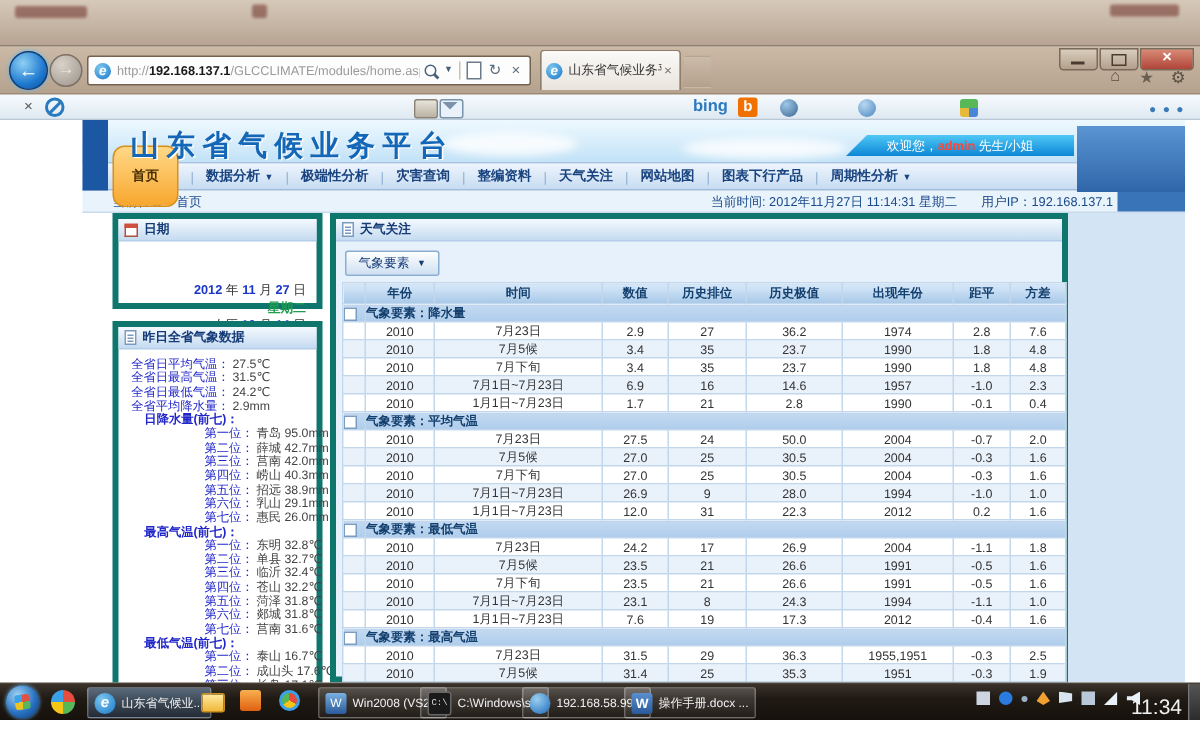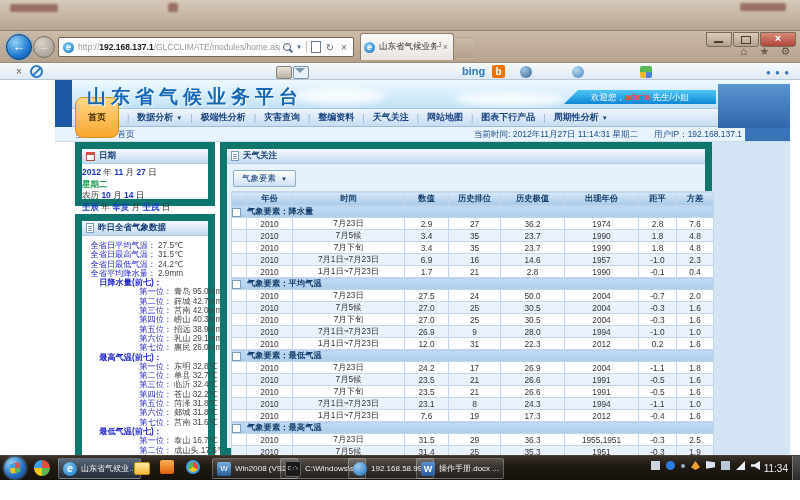--- a/index.html
+++ b/index.html
@@ -95,30 +95,30 @@
   .nav-arrow{font-size:6px;color:#1a4480;margin-left:3px;}
   .crumbbar{position:absolute;left:0;top:47px;width:735px;height:15px;background:#e9f3fc;
     border-bottom:1px solid #c9dcEE;box-sizing:border-box;color:#1a4a8a;font-size:8.5px;line-height:14px;}
   .crumb-left{position:absolute;left:20px;}
   .crumb-right{position:absolute;right:48px;display:flex;gap:16px;white-space:nowrap;}
 
   .content{position:absolute;left:0;top:62px;width:735px;height:313px;}
   .right-band{position:absolute;left:657px;top:0;width:78px;height:313px;background:#d3e5f5;}
 
   
-  .panel{position:absolute;border:7px solid #0f766e;background:#fff;box-sizing:border-box;}
+  .panel{position:absolute;border:4px solid #0f766e;background:#fff;box-sizing:border-box;}
   .phead{height:15px;background:linear-gradient(#f4f9fe,#c5dbf1);border-bottom:1px solid #b4cde8;
     display:flex;align-items:center;padding-left:4px;box-sizing:border-box;}
   .phead .ptitle{color:#163c78;font-weight:bold;font-size:8.5px;margin-left:4px;}
   .ic-cal{width:9px;height:9px;background:#fff;border:1px solid #b05040;border-top:3px solid #d05040;box-sizing:border-box;flex:none;}
   .ic-doc{width:8px;height:10px;background:#fff;border:1px solid #7a9ac0;box-sizing:border-box;flex:none;position:relative;}
   .ic-doc::after{content:"";position:absolute;left:1px;top:2px;width:4px;height:1px;background:#7a9ac0;box-shadow:0 2px 0 #7a9ac0,0 4px 0 #7a9ac0;}
 
   .sidebar-cal{left:20px;top:0;width:140px;height:64px;}
-  .cal-body{padding:3px 7px 0 0;line-height:11.5px;font-size:8.5px;}
+  .cal-body{padding:3px 7px 0 0;text-align:right;line-height:11.5px;font-size:8.5px;margin-top:24px;}
   .c-b{color:#1a35c8;font-weight:bold;}
   .c-t{color:#333;}
   .c-g{color:#1f9d4f;font-weight:bold;}
 
   .sidebar-wx{left:20px;top:72px;width:140px;height:300px;}
   .wx-body{padding:5px 2px 0 2px;}
   .srow{display:flex;line-height:9.3px;font-size:8.2px;white-space:nowrap;}
   .slab{color:#2026c8;text-align:right;flex:none;}
   .srow.main .slab{width:72px;}
   .srow.section .slab{width:78px;font-weight:bold;}
@@ -159,21 +159,21 @@
   .ti.ie{color:#fff;background:radial-gradient(circle at 35% 30%,#7cc6f0,#1a78c8);border-radius:50%;font-style:italic;font-weight:bold;font-size:10px;}
   .ti.folder{background:linear-gradient(#ffe9a0,#f0b939);border:1px solid #c89020;height:11px;margin-top:2px;}
   .ti.orange{background:linear-gradient(#f8b050,#e06010);}
   .ti.round{border-radius:50%;background:conic-gradient(#e84c3d 0 33%,#f5c518 0 66%,#58b858 0);border:2px solid #3aa0e8;box-sizing:border-box;}
   .ti.win{background:linear-gradient(#7ab0e0,#2a5a9a);color:#fff;font-size:8px;line-height:14px;}
   .ti.cmd{background:#1a1a1a;border:1px solid #666;color:#ddd;font-size:6px;line-height:13px;font-family:"Liberation Mono",monospace;}
   .ti.globe{border-radius:50%;background:radial-gradient(circle at 35% 30%,#9ad0f0,#1a68b8);}
   .ti.word{background:linear-gradient(#5a8fd0,#2a5a9a);color:#fff;font-weight:bold;font-size:9px;}
   .tray{position:absolute;right:40px;top:5px;display:flex;gap:6px;align-items:center;}
   .tri{width:9px;height:9px;}
-  .clock{position:absolute;right:12px;top:7px;color:#f0f0f0;font-size:10px;}
+  .clock{position:absolute;right:12px;top:7px;color:#f0f0f0;font-size:14px;}
   .showdesk{position:absolute;right:0;top:0;width:7px;height:25px;background:linear-gradient(#555,#2a2a2a);border-left:1px solid #777;}
   .bottom-strip{position:absolute;left:0;top:480px;width:800px;height:20px;background:#fff;}
 </style>
 </head>
 <body>
 
 <div class="screen">
 
   <div class="bg-strip">
     <div class="bg-art" style="left:10px;top:4px;width:48px;height:8px;"></div>

